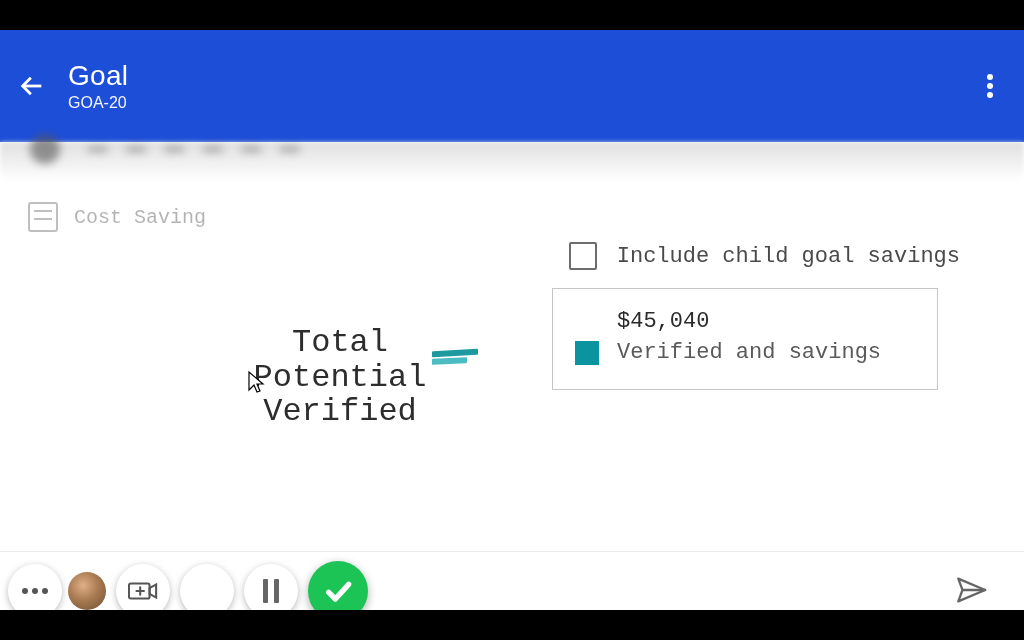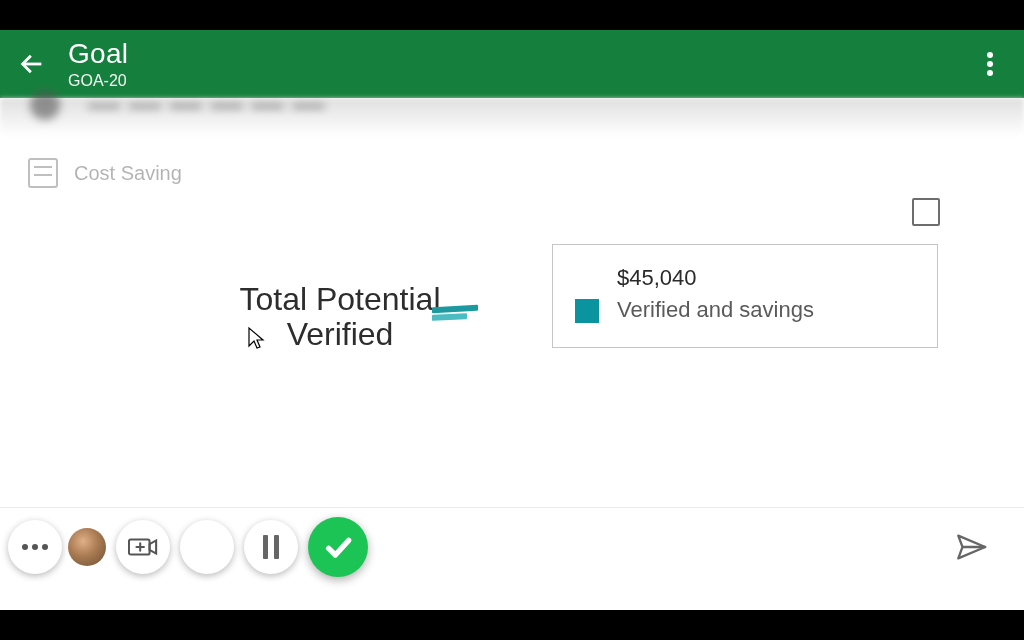--- a/index.html
+++ b/index.html
@@ -26,22 +26,22 @@
     top: 30px;
     left: 0;
     right: 0;
     bottom: 30px;
     background: #fff;
     overflow: hidden;
   }
 
   
   .appbar {
-    height: 68px;
-    background: #15803d;            
+    height: 112px;
+    background: #1d4ed8;            
     display: flex;
     align-items: center;
     color: #fff;
     padding: 0 12px 0 10px;
     box-shadow: 0 2px 4px rgba(0,0,0,.15);
   }
   .back-btn {
     width: 44px; height: 44px;
     display: flex; align-items: center; justify-content: center;
     cursor: pointer;
@@ -57,20 +57,21 @@
     display: flex; align-items: center; justify-content: center;
     cursor: pointer;
   }
   .dot { width:6px;height:6px;border-radius:50%;background:#fff;margin:3px 0; }
 
   
   .content {
     position: relative;
     height: calc(100% - 92px);
     background: #fff;
+    font-family: Liberation Mono, monospace;
   }
 
   
   .blur-row {
     position: absolute;
     left: 28px; top: 60px;
     display: flex; align-items: center;
     color: rgba(0,0,0,.30);
   }
   .blur-ico {
@@ -280,20 +281,21 @@
       </svg>
     </div>
 
     <div class="mini-chart">
       <div class="bar1"></div>
       <div class="bar2"></div>
     </div>
 
     <div class="include-row">
       <div class="chk"></div>
+      <span>Include child goal savings</span>
     </div>
 
     <div class="legend">
       <div class="item">
         <div class="swatch verified"></div>
         <div>
           <div class="amount">$45,040</div>
           <div class="desc">Verified and savings</div>
         </div>
       </div>

